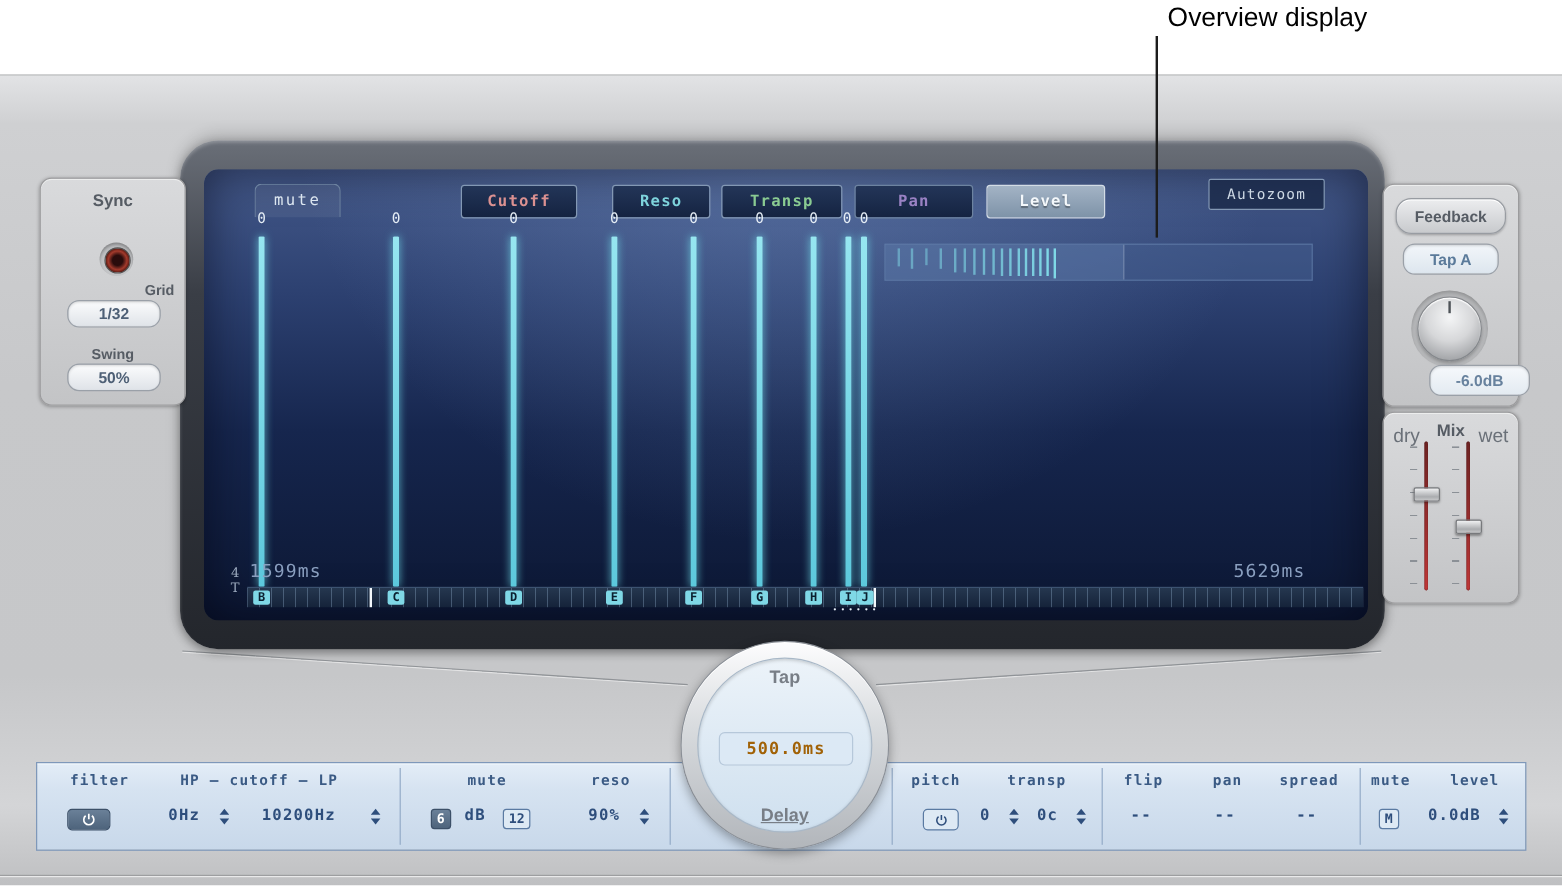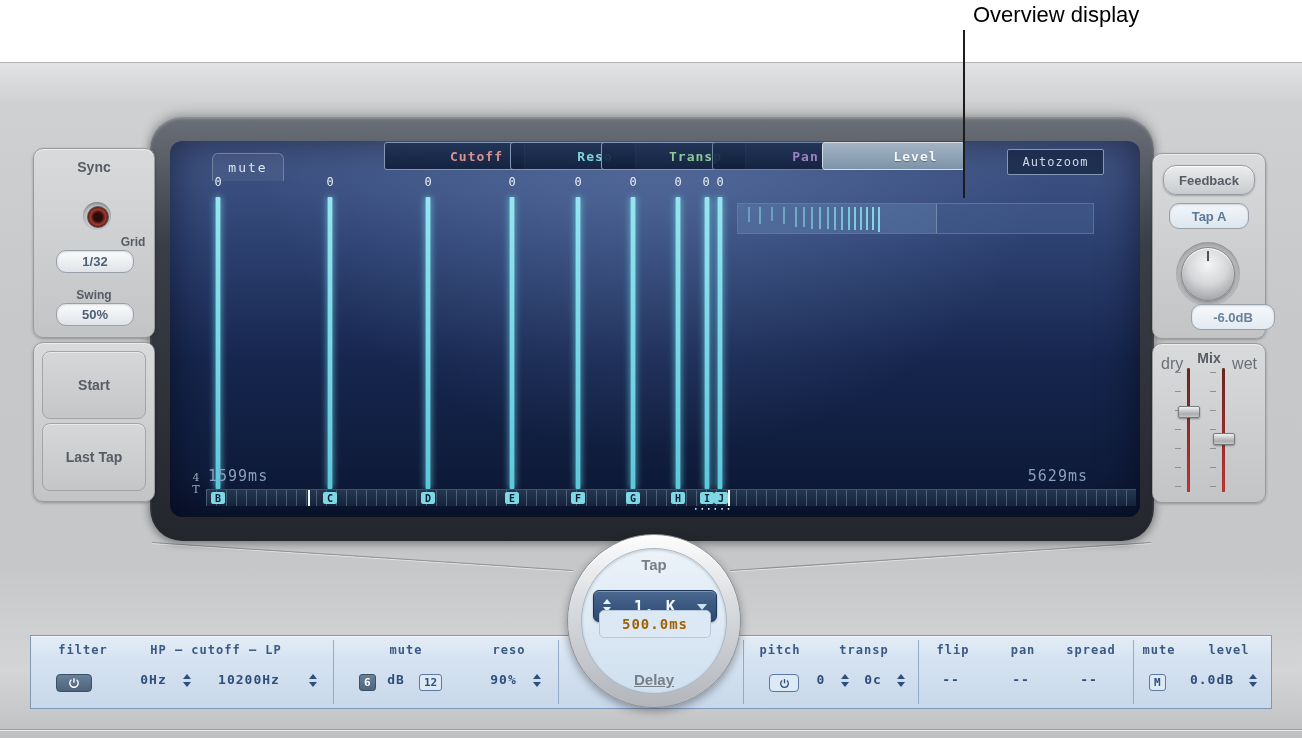--- a/index.html
+++ b/index.html
@@ -26,24 +26,24 @@
           box-shadow:inset 0 2px 3px rgba(255,255,255,.25),0 3px 8px rgba(0,0,0,.35),0 -4px 12px rgba(0,0,0,.18);}
   .display{position:absolute;left:170px;top:78px;width:970px;height:376px;border-radius:12px;overflow:hidden;
           background:radial-gradient(ellipse at 50% -15%,rgba(130,160,210,.38),rgba(0,0,0,0) 60%),
                      linear-gradient(180deg,#44598a 0%,#2c4070 28%,#16264e 58%,#0c1733 100%);
           box-shadow:inset 0 0 40px rgba(0,0,12,.55);}
 
   .mute-tab{position:absolute;left:42px;top:12px;width:70px;height:27px;border:1px solid #6d83a0;border-bottom:none;
           border-radius:6px 6px 0 0;background:rgba(255,255,255,.06);display:flex;align-items:center;justify-content:center;
           font:13px "DejaVu Sans Mono",monospace;letter-spacing:2px;color:#dce6f0;}
 
-  .pbtn{position:absolute;top:1px;height:26px;border:1px solid #8398b4;border-radius:3px;
+  .pbtn{position:absolute;top:13px;height:26px;border:1px solid #8398b4;border-radius:3px;
           background:linear-gradient(180deg,rgba(32,50,84,.92),rgba(16,30,58,.92));
           display:flex;align-items:center;justify-content:center;
-          font:bold 13px "DejaVu Sans Mono",monospace;letter-spacing:1px;padding-left:44px;}
+          font:bold 13px "DejaVu Sans Mono",monospace;letter-spacing:1px;}
   .pbtn.cutoff{left:214px;width:95px;color:#db9191;}
   .pbtn.reso{left:340px;width:80px;color:#7ed3dc;}
   .pbtn.transp{left:431px;width:99px;color:#8acb92;}
   .pbtn.pan{left:542px;width:97px;color:#9a82c4;border-color:#6d83a0;}
   .pbtn.level{left:652px;width:97px;color:#f4f8fb;background:linear-gradient(180deg,#a3b3c5,#7e93a8);
           border-color:#d3dce5;text-shadow:0 1px 1px rgba(0,0,0,.35);}
   .autozoom{position:absolute;left:837px;top:8px;width:95px;height:24px;border:1px solid #8398b4;border-radius:2px;
           background:rgba(20,34,62,.7);display:flex;align-items:center;justify-content:center;
           font:12px "DejaVu Sans Mono",monospace;letter-spacing:1px;color:#cdd8e4;}
 
@@ -269,28 +269,20 @@
       <div class="plabel" style="top:10px;font-size:14px;">Sync</div>
       <div class="led-recess">
         <div class="led"></div>
       </div>
       <div class="plabel" style="top:86px;font-size:12px;padding-left:39px;">Grid</div>
       <div class="pill" style="left:22px;top:101px;width:76px;height:21px;">1/32</div>
       <div class="plabel" style="top:139px;font-size:12px;">Swing</div>
       <div class="pill" style="left:22px;top:154px;width:76px;height:21px;">50%</div>
     </div>
 
-    <div class="panel" style="left:33px;top:279px;width:120px;height:158px;">
-      <div class="btn-half" style="top:8px;">
-        <span>Start</span>
-      </div>
-      <div class="btn-half" style="top:80px;">
-        <span>Last Tap</span>
-      </div>
-    </div>
 
     <div class="panel" style="left:1152px;top:90px;width:112px;height:184px;">
       <div class="fb-btn">
         <span>Feedback</span>
       </div>
       <div class="pill tapA">Tap A</div>
       <div class="knob-recess">
         <div class="knob"></div>
       </div>
       <div class="pill fbval">-6.0dB</div>
@@ -378,26 +370,18 @@
       <div class="bval" style="left:1150px;width:62px">0.0dB</div>
       <div class="stepper" style="left:1218px">
           <i class="up"></i>
           <i class="dn"></i>
         </div>
     </div>
 
     <div class="tap-circle">
       <div class="tap-circle-inner"></div>
       <div class="tap-word" style="top:21px;">Tap</div>
-      <div class="tap-select">
-        <div class="stepper">
-            <i class="up"></i>
-            <i class="dn"></i>
-          </div>
-        <span>1. K</span>
-        <div class="dd-arrow"></div>
-      </div>
       <div class="tap-delay-val">500.0ms</div>
       <div class="tap-word" style="top:136px;text-decoration:underline;">Delay</div>
     </div>
 
   </div>
 </div>
 
 </body></html>

